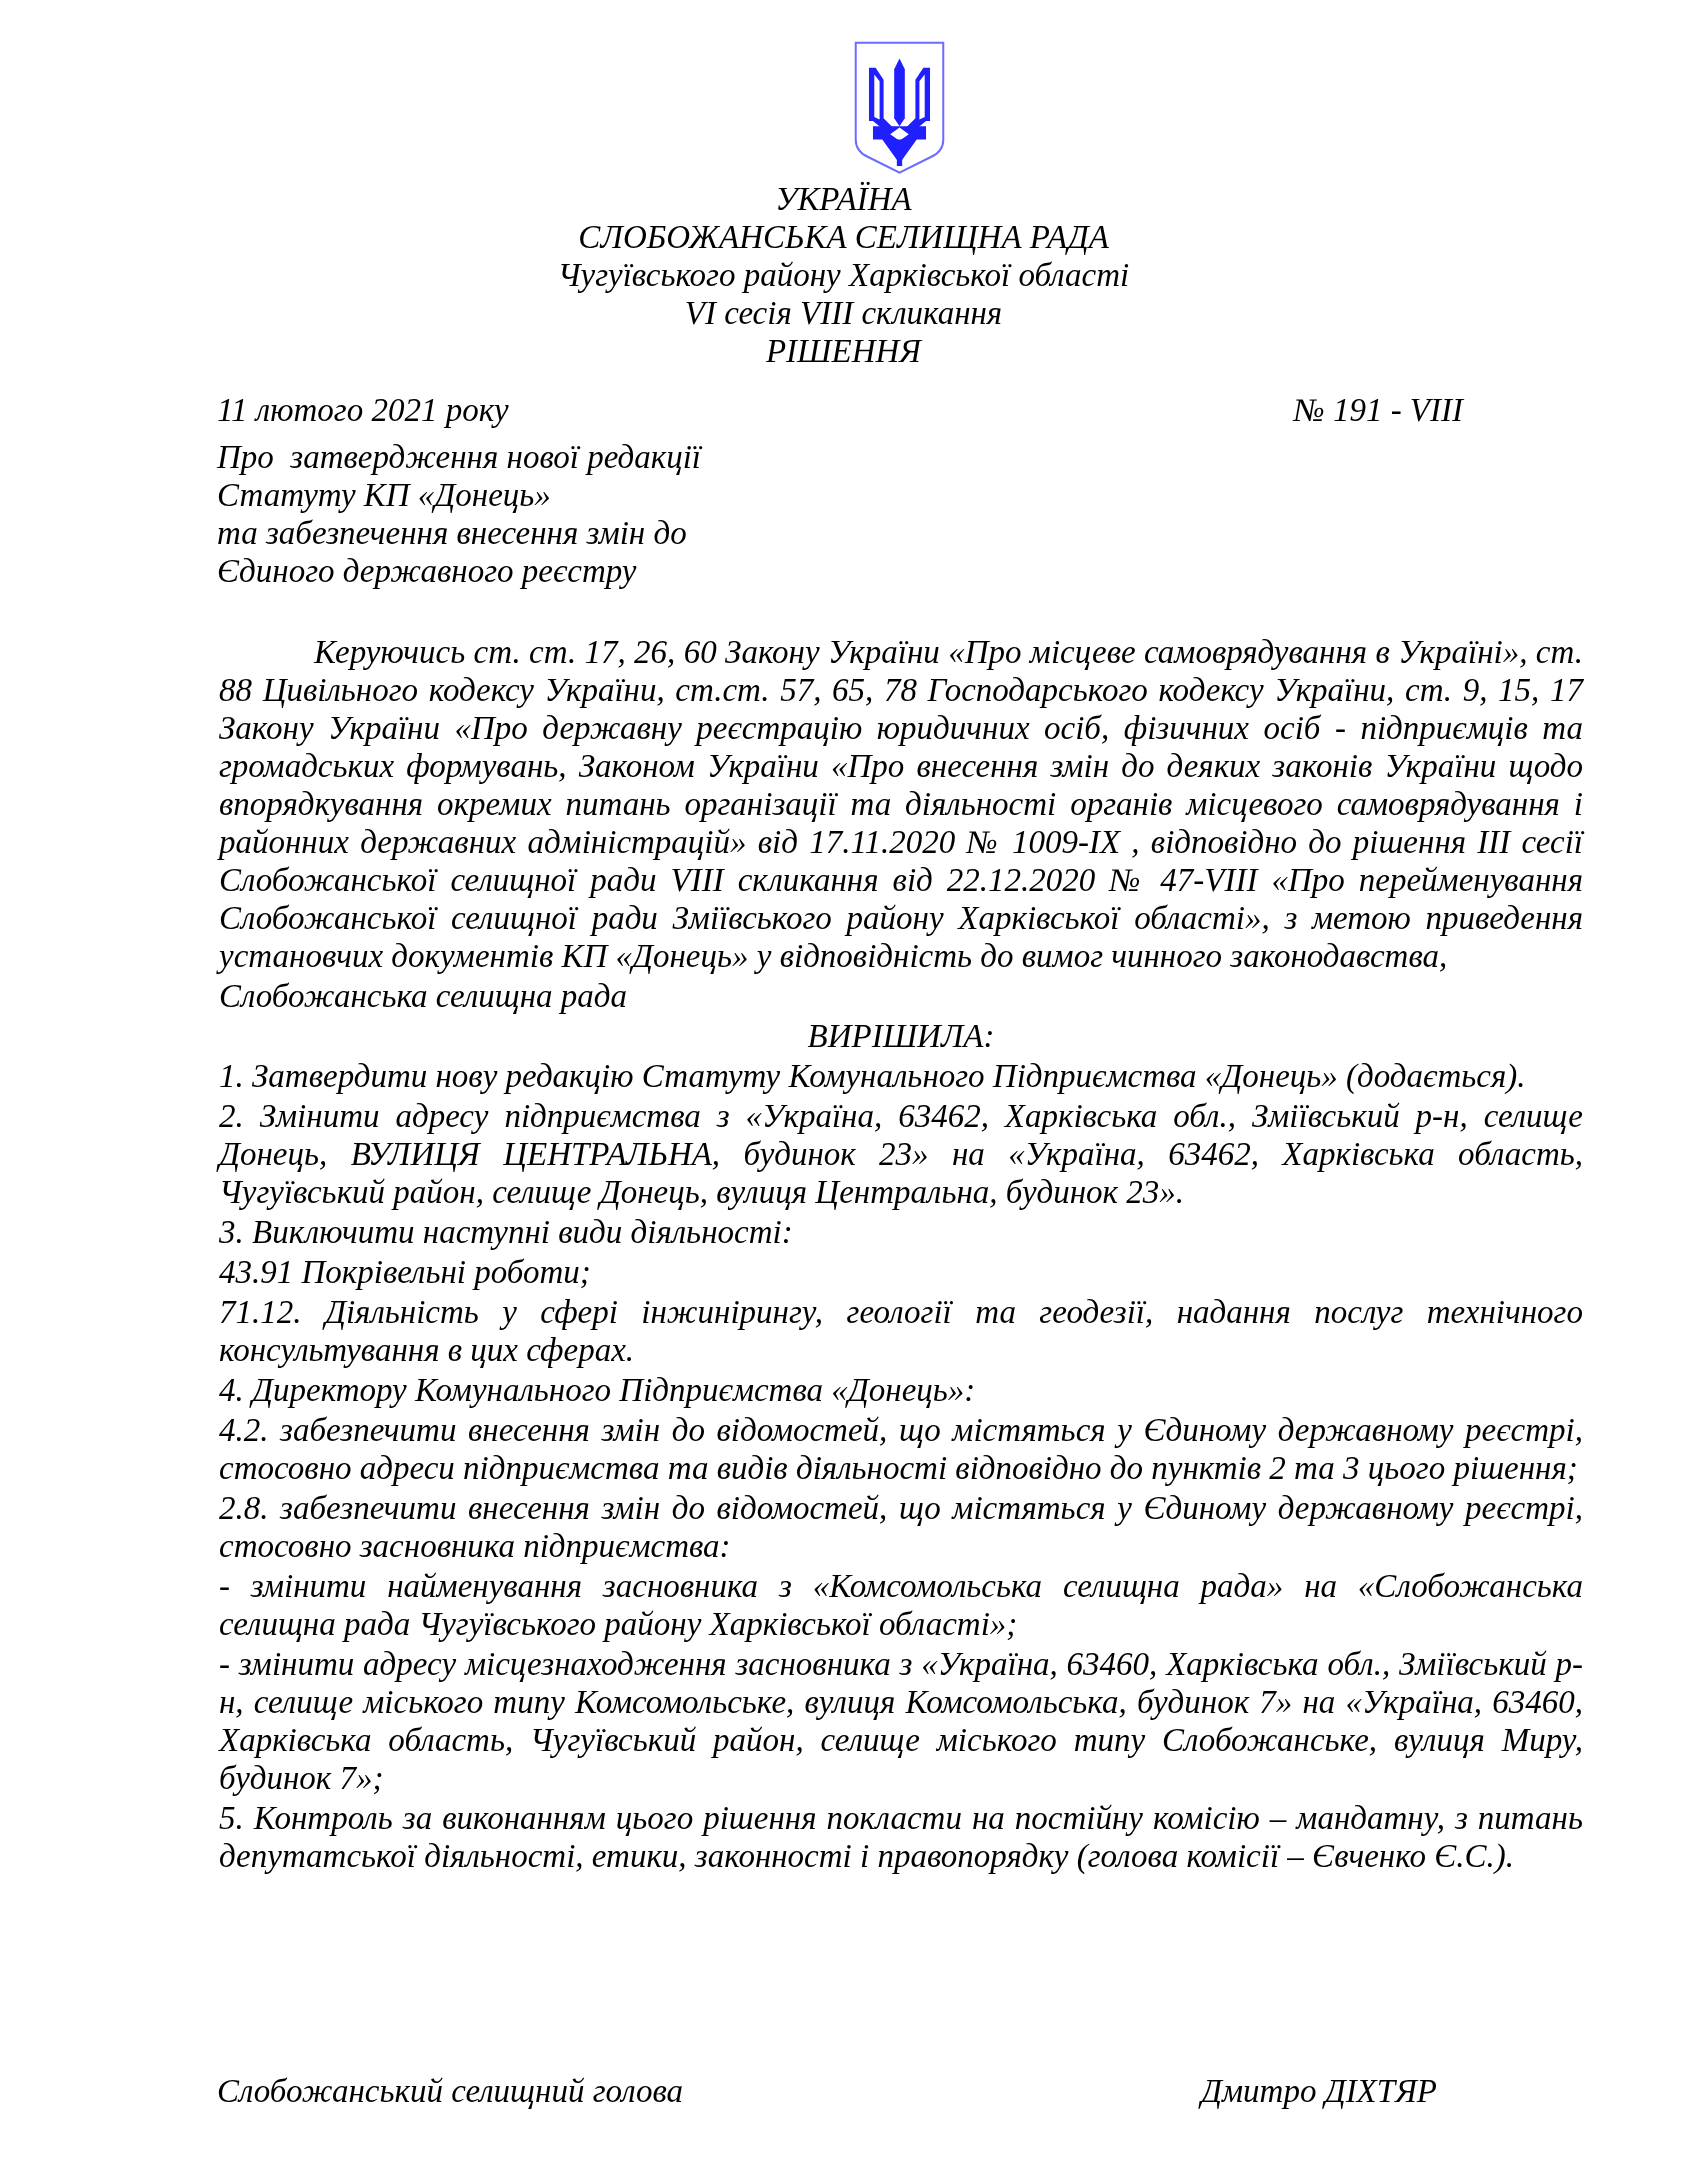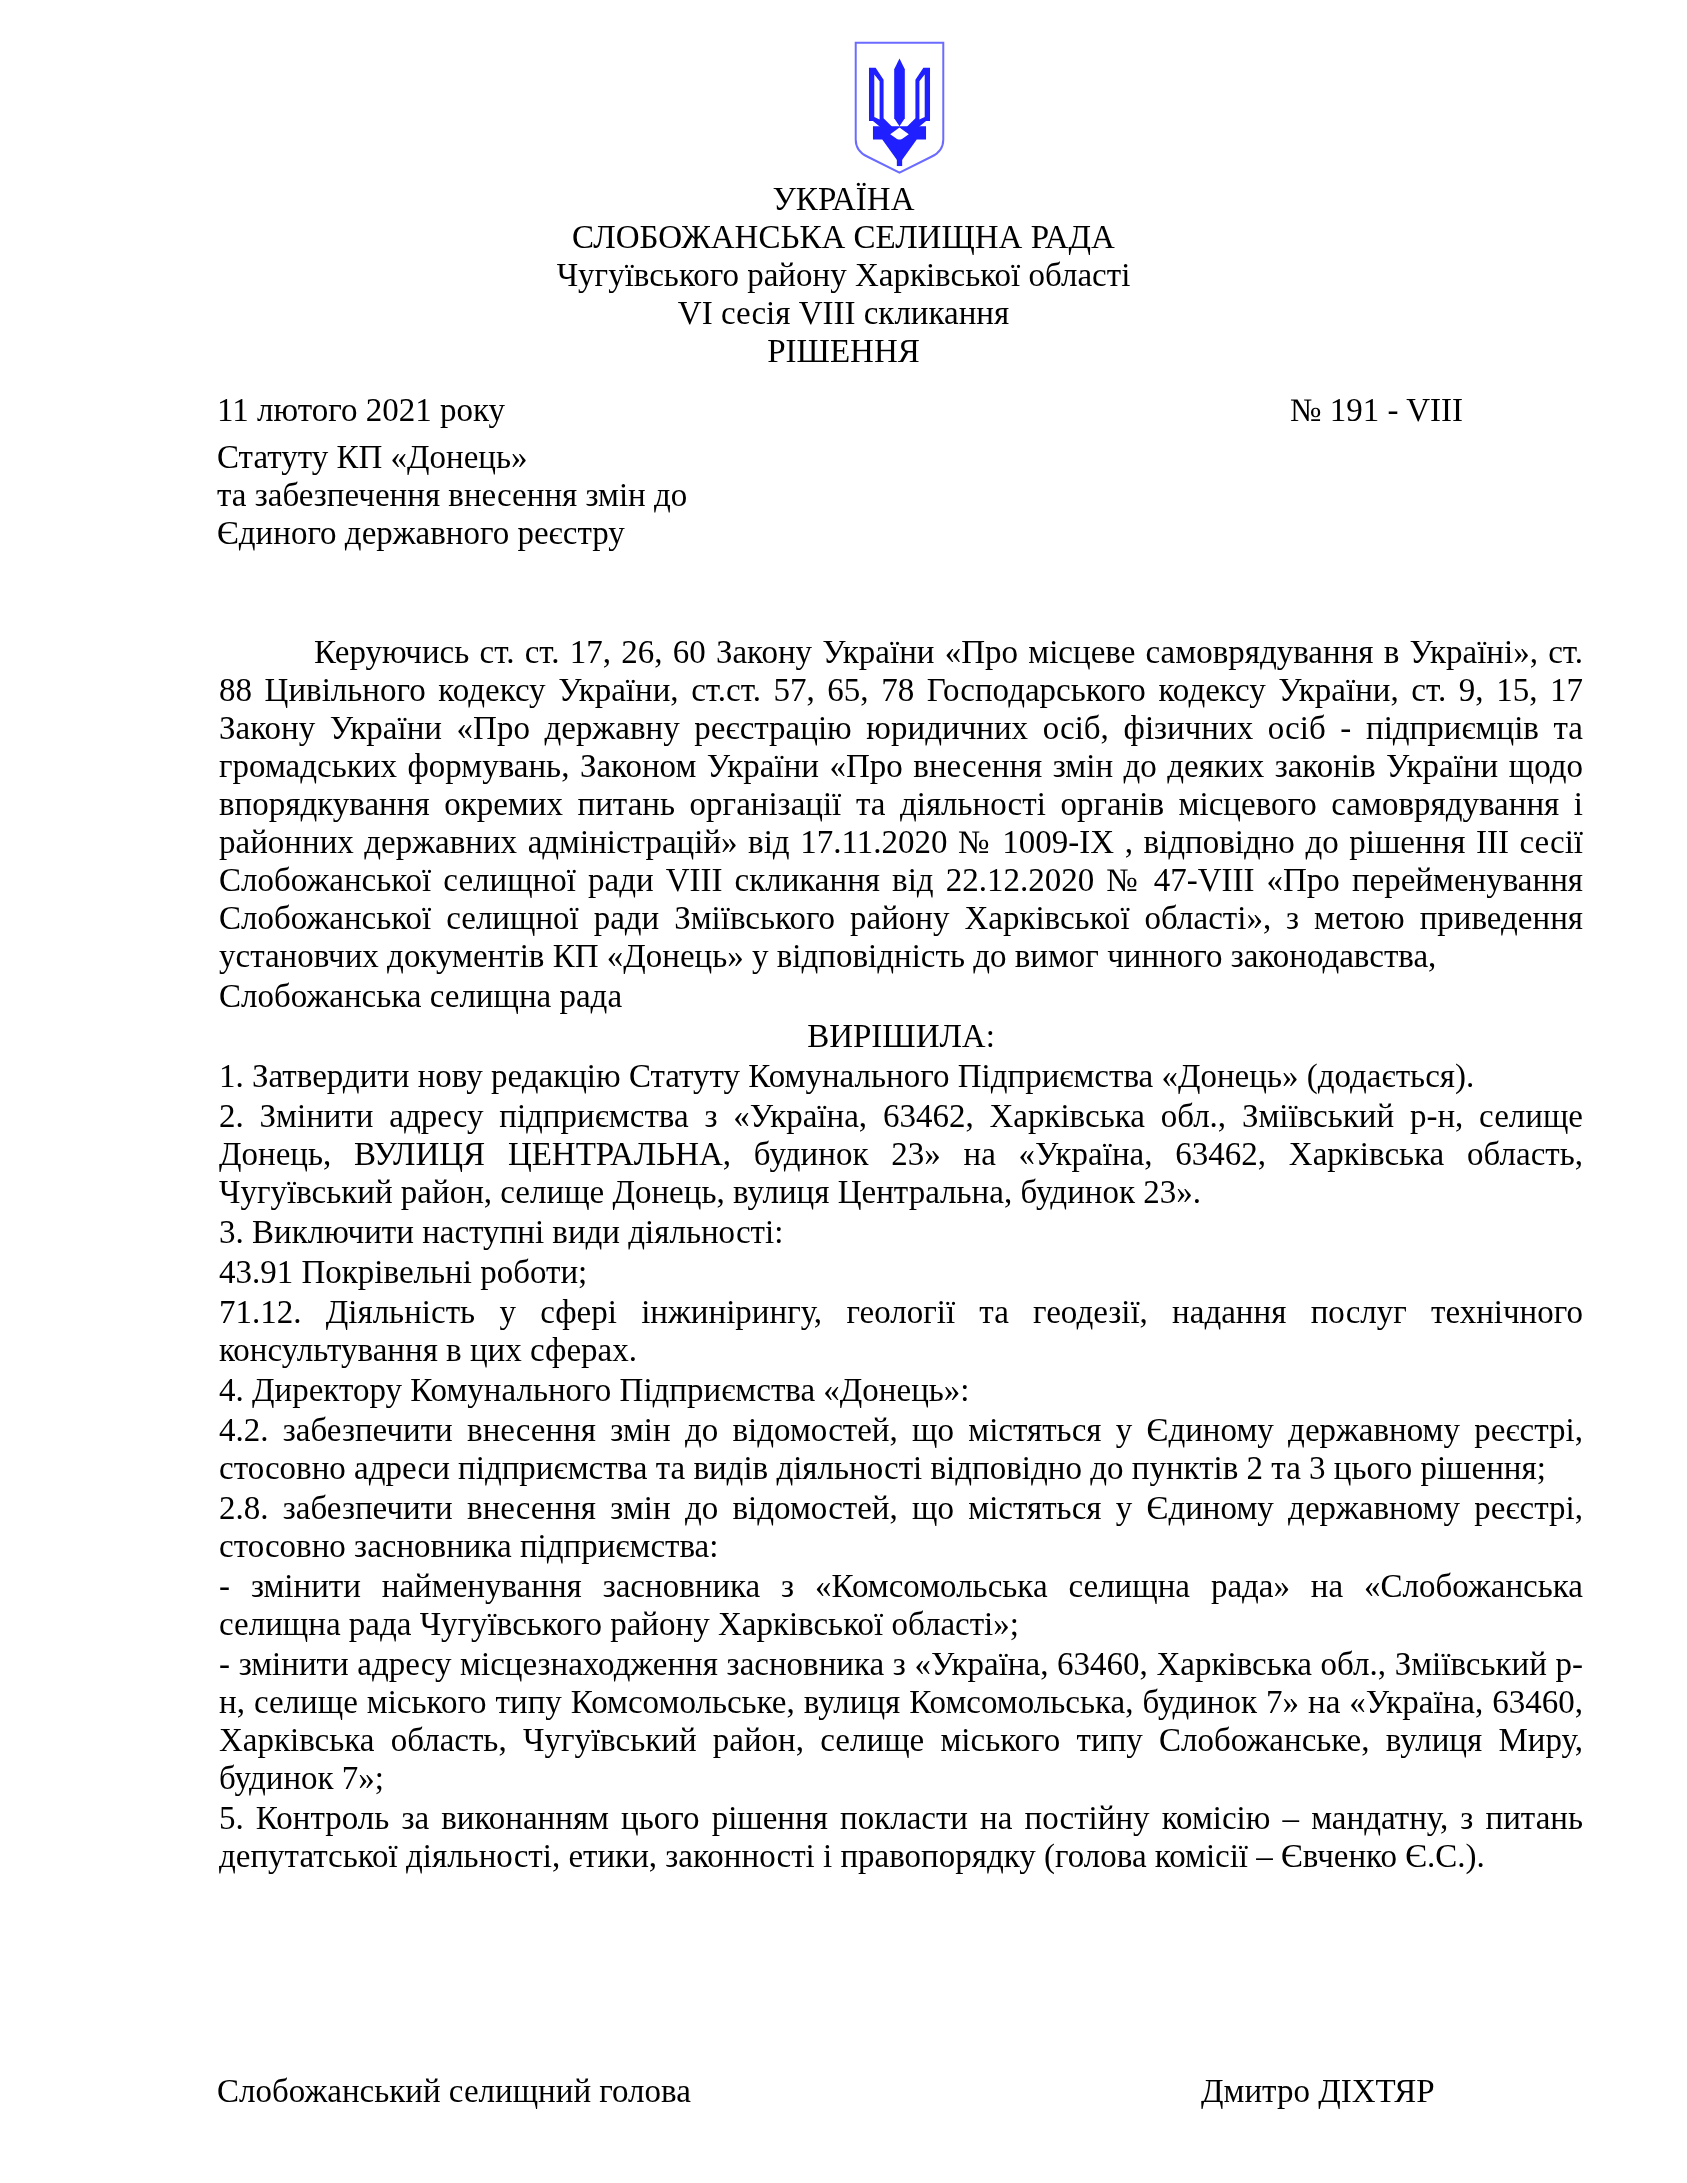--- a/index.html
+++ b/index.html
@@ -1,18 +1,18 @@
 <!DOCTYPE html>
 <html style="font-size:10.6px"><head>
 <meta charset="utf-8">
 <style>
   html, body { margin: 0; padding: 0; background: #ffffff; }
   body { width: 1687px; height: 2183px; position: relative; overflow: hidden;
          font-family: "Liberation Serif", "DejaVu Serif", serif; color: #000; }
-  .page { position: absolute; left: 0; top: 0; width: 1687px; height: 2183px; }
+  .page { position: absolute; left: 0; top: 0; width: 1687px; height: 2183px; font-style: italic; }
   .coat { position: absolute; left: 853px; top: 40px; width: 93px; height: 136px; }
   .hdr { position: absolute; left: 0; width: 1687px; text-align: center;
          font-size: 33px; line-height: 38px; }
   .hdr div { height: 38px; white-space: nowrap; }
   .dateline { position: absolute; top: 363px; left: 217px; width: 1246px; height: 38px;
               font-size: 33px; line-height: 38px; margin-top: 28px; }
   .dateline .date { position: absolute; left: 0; top: 0; white-space: nowrap; }
   .dateline .num { position: absolute; right: 0; top: 0; white-space: nowrap; }
   .subject { position: absolute; top: 438px; left: 217px; font-size: 33px; line-height: 38px; }
   .subject div { white-space: pre; height: 38px; }
@@ -50,20 +50,21 @@
     <div>VI сесія VIII скликання</div>
     <div>РІШЕННЯ</div>
   </div>
 
   <div class="dateline">
     <span class="date">11 лютого 2021 року</span>
     <span class="num">№ 191 - VIII</span>
   </div>
 
   <div class="subject">
+    <div>Про  затвердження нової редакції</div>
     <div>Статуту КП «Донець»</div>
     <div>та забезпечення внесення змін до</div>
     <div>Єдиного державного реєстру</div>
   </div>
 
   <div class="body">
     <p class="indent">Керуючись ст. ст. 17, 26, 60 Закону України «Про місцеве самоврядування в Україні», ст. 88 Цивільного кодексу України, ст.ст. 57, 65, 78 Господарського кодексу України, ст. 9, 15, 17 Закону України «Про державну реєстрацію юридичних осіб, фізичних осіб - підприємців та громадських формувань, Законом України «Про внесення змін до деяких законів України щодо впорядкування окремих питань організації та діяльності органів місцевого самоврядування і районних державних адміністрацій» від 17.11.2020 № 1009-IX , відповідно до рішення III сесії Слобожанської селищної ради VIII скликання від 22.12.2020  № 47-VIII «Про перейменування Слобожанської селищної ради Зміївського району Харківської області», з метою приведення установчих документів КП «Донець» у відповідність до вимог чинного законодавства,</p>
     <p class="left">Слобожанська селищна рада</p>
     <p class="center">ВИРІШИЛА:</p>
     <p>1. Затвердити нову редакцію Статуту Комунального Підприємства «Донець» (додається).</p>

